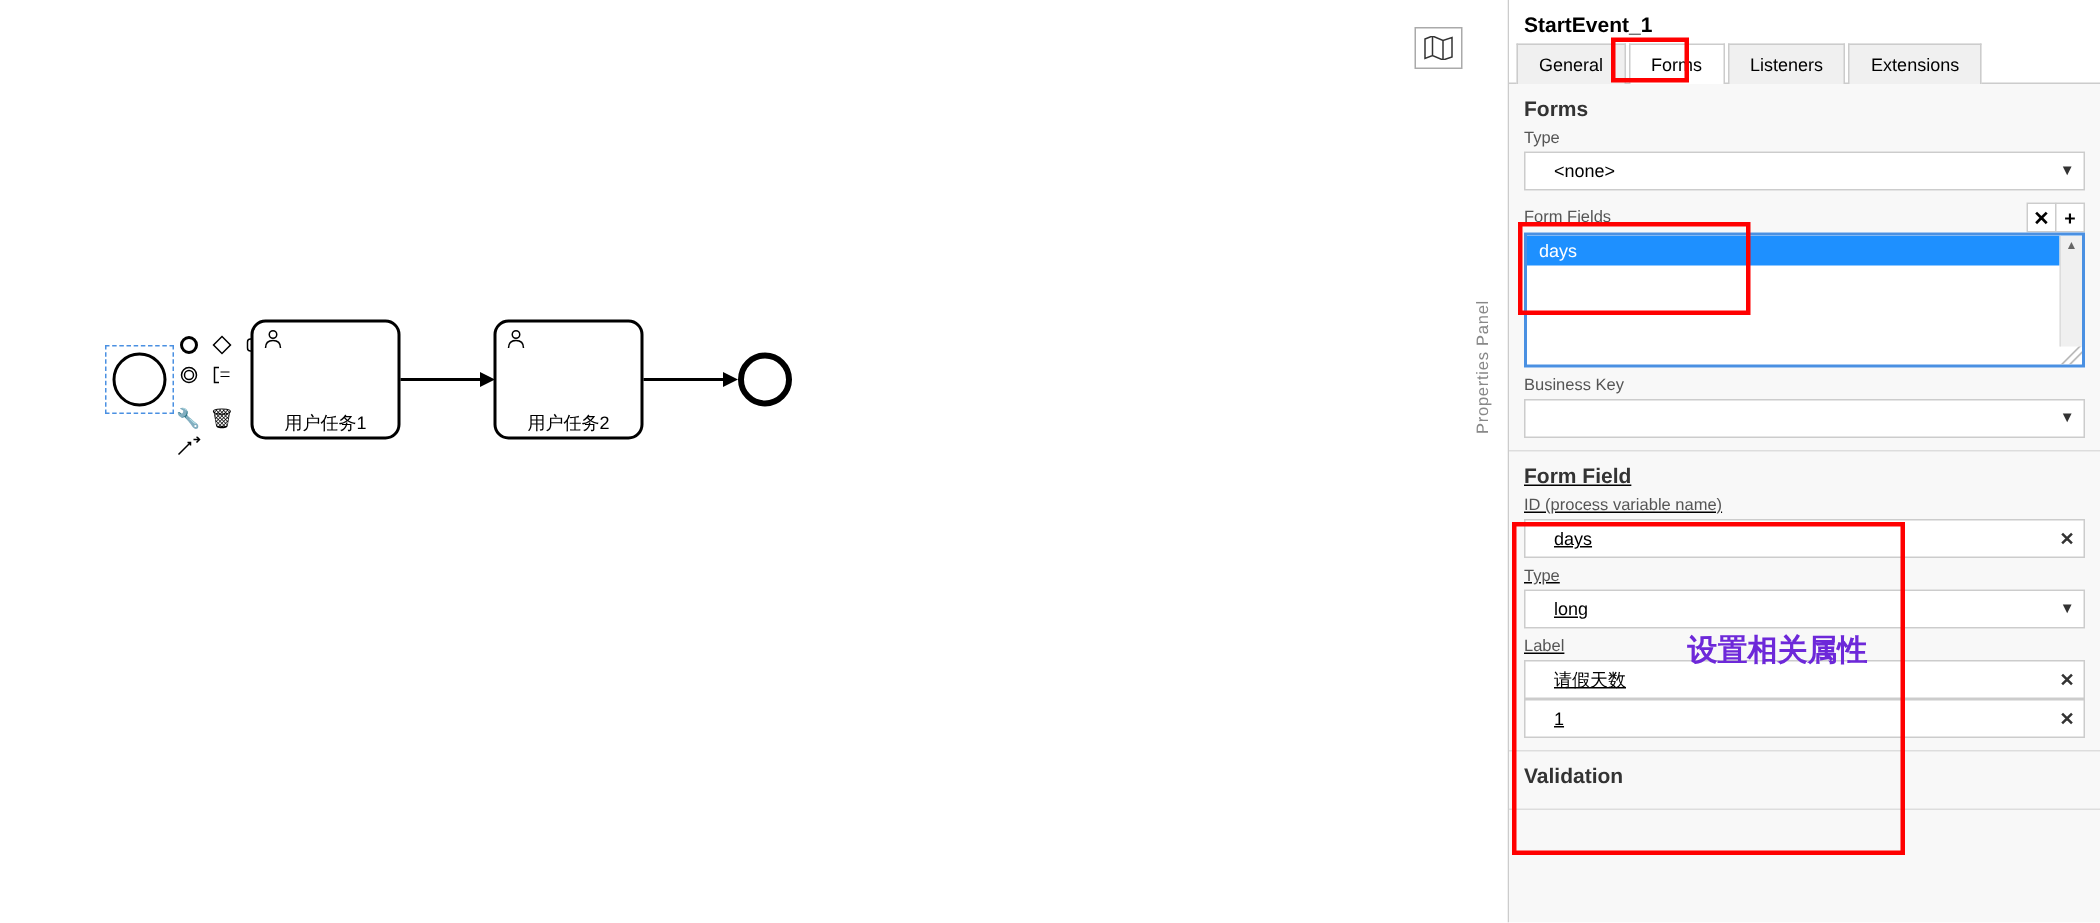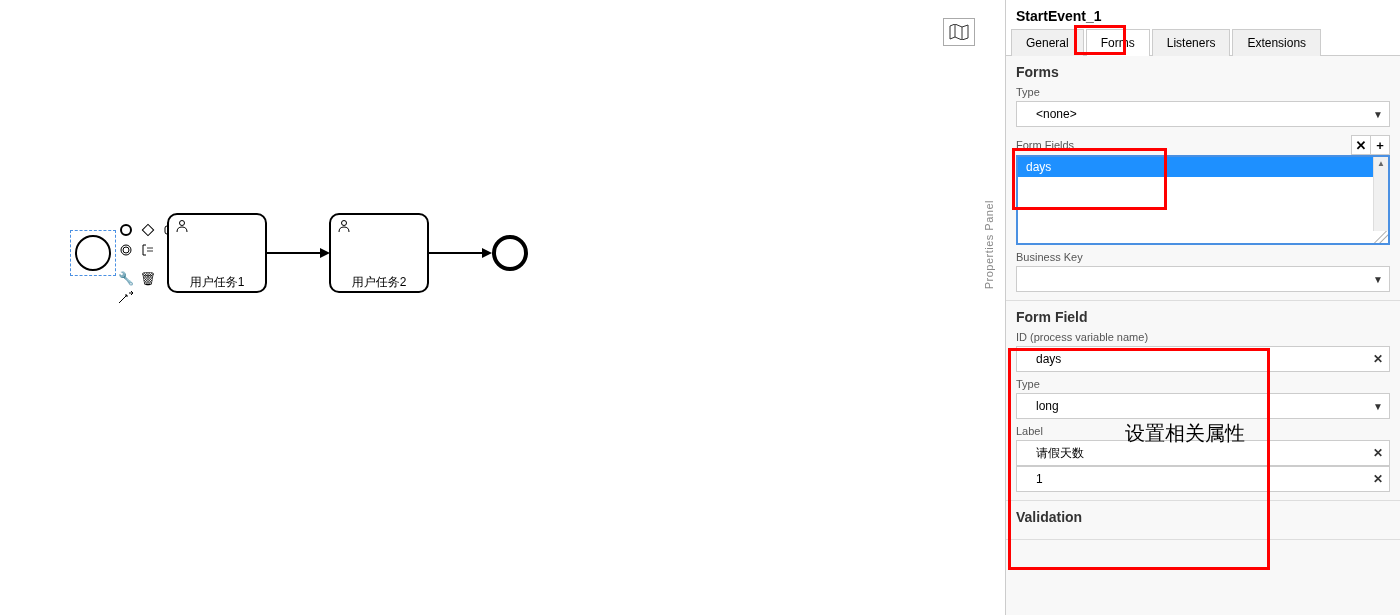--- a/index.html
+++ b/index.html
@@ -24,21 +24,21 @@
   .ff-title { font-size: 11px; color: #555; }
   .ff-btns { display: flex; }
   .ff-btn { width: 20px; height: 20px; border: 1px solid #ccc; background: #fff; display: flex; align-items: center; justify-content: center; font-size: 13px; font-weight: bold; cursor: pointer; margin-left: -1px; }
   .ff-list { border: 2px solid #4a90e2; height: 90px; background: #fff; overflow: auto; position: relative; }
   .ff-item { padding: 3px 8px; font-size: 12px; cursor: pointer; }
   .ff-item.sel { background: #1e90ff; color: #fff; }
   .ff-scroll { position: absolute; right: 0; top: 0; bottom: 12px; width: 15px; background: #f0f0f0; border-left: 1px solid #ddd; }
   .ff-scroll-up, .ff-scroll-down { height: 12px; display: flex; align-items: center; justify-content: center; font-size: 8px; color: #666; }
   .ff-resize { position: absolute; right: 0; bottom: 0; width: 15px; height: 12px; background: linear-gradient(135deg, transparent 45%, #aaa 50%, transparent 55%, transparent 65%, #aaa 70%, transparent 75%); }
   .red-box { border: 3px solid #ff0000; position: absolute; pointer-events: none; }
-  .red-text { color: #000000; font-size: 20px; font-weight: normal; position: absolute; pointer-events: none; }
+  .red-text { color: #6d28d9; font-size: 20px; font-weight: bold; position: absolute; pointer-events: none; }
 
   
   .bpmn { position: absolute; top: 225px; left: 75px; }
   .start-evt { position: absolute; left: 0; top: 10px; width: 36px; height: 36px; border-radius: 50%; border: 2px solid #000; background: #fff; }
   .start-sel { position: absolute; left: -5px; top: 5px; width: 46px; height: 46px; border: 1px dashed #4a90e2; }
   .task { position: absolute; width: 100px; height: 80px; border: 2px solid #000; border-radius: 10px; background: #fff; display: flex; align-items: flex-end; justify-content: center; font-size: 12px; }
   .task-icon { position: absolute; top: 4px; left: 6px; width: 14px; height: 14px; }
   .end-evt { position: absolute; width: 36px; height: 36px; border-radius: 50%; border: 4px solid #000; background: #fff; }
   .arrow-line { position: absolute; height: 2px; background: #000; }
   .arrow-head { position: absolute; width: 0; height: 0; border-top: 5px solid transparent; border-bottom: 5px solid transparent; border-left: 10px solid #000; }
@@ -170,21 +170,21 @@
 
       <div class="field-label">Business Key</div>
       <div class="input-row">
         <div class="select">
           <span></span>
           <span class="chevron">▼</span>
         </div>
       </div>
     </div>
 
-    <div class="section" style="position:relative;">
+    <div class="section" style="position:relative;text-decoration:underline;">
       <div class="section-title">Form Field</div>
 
       <div class="field-label">ID (process variable name)</div>
       <div class="input-row">
         <div class="input">
           <span>days</span>
           <span class="clear-x">✕</span>
         </div>
       </div>
 

